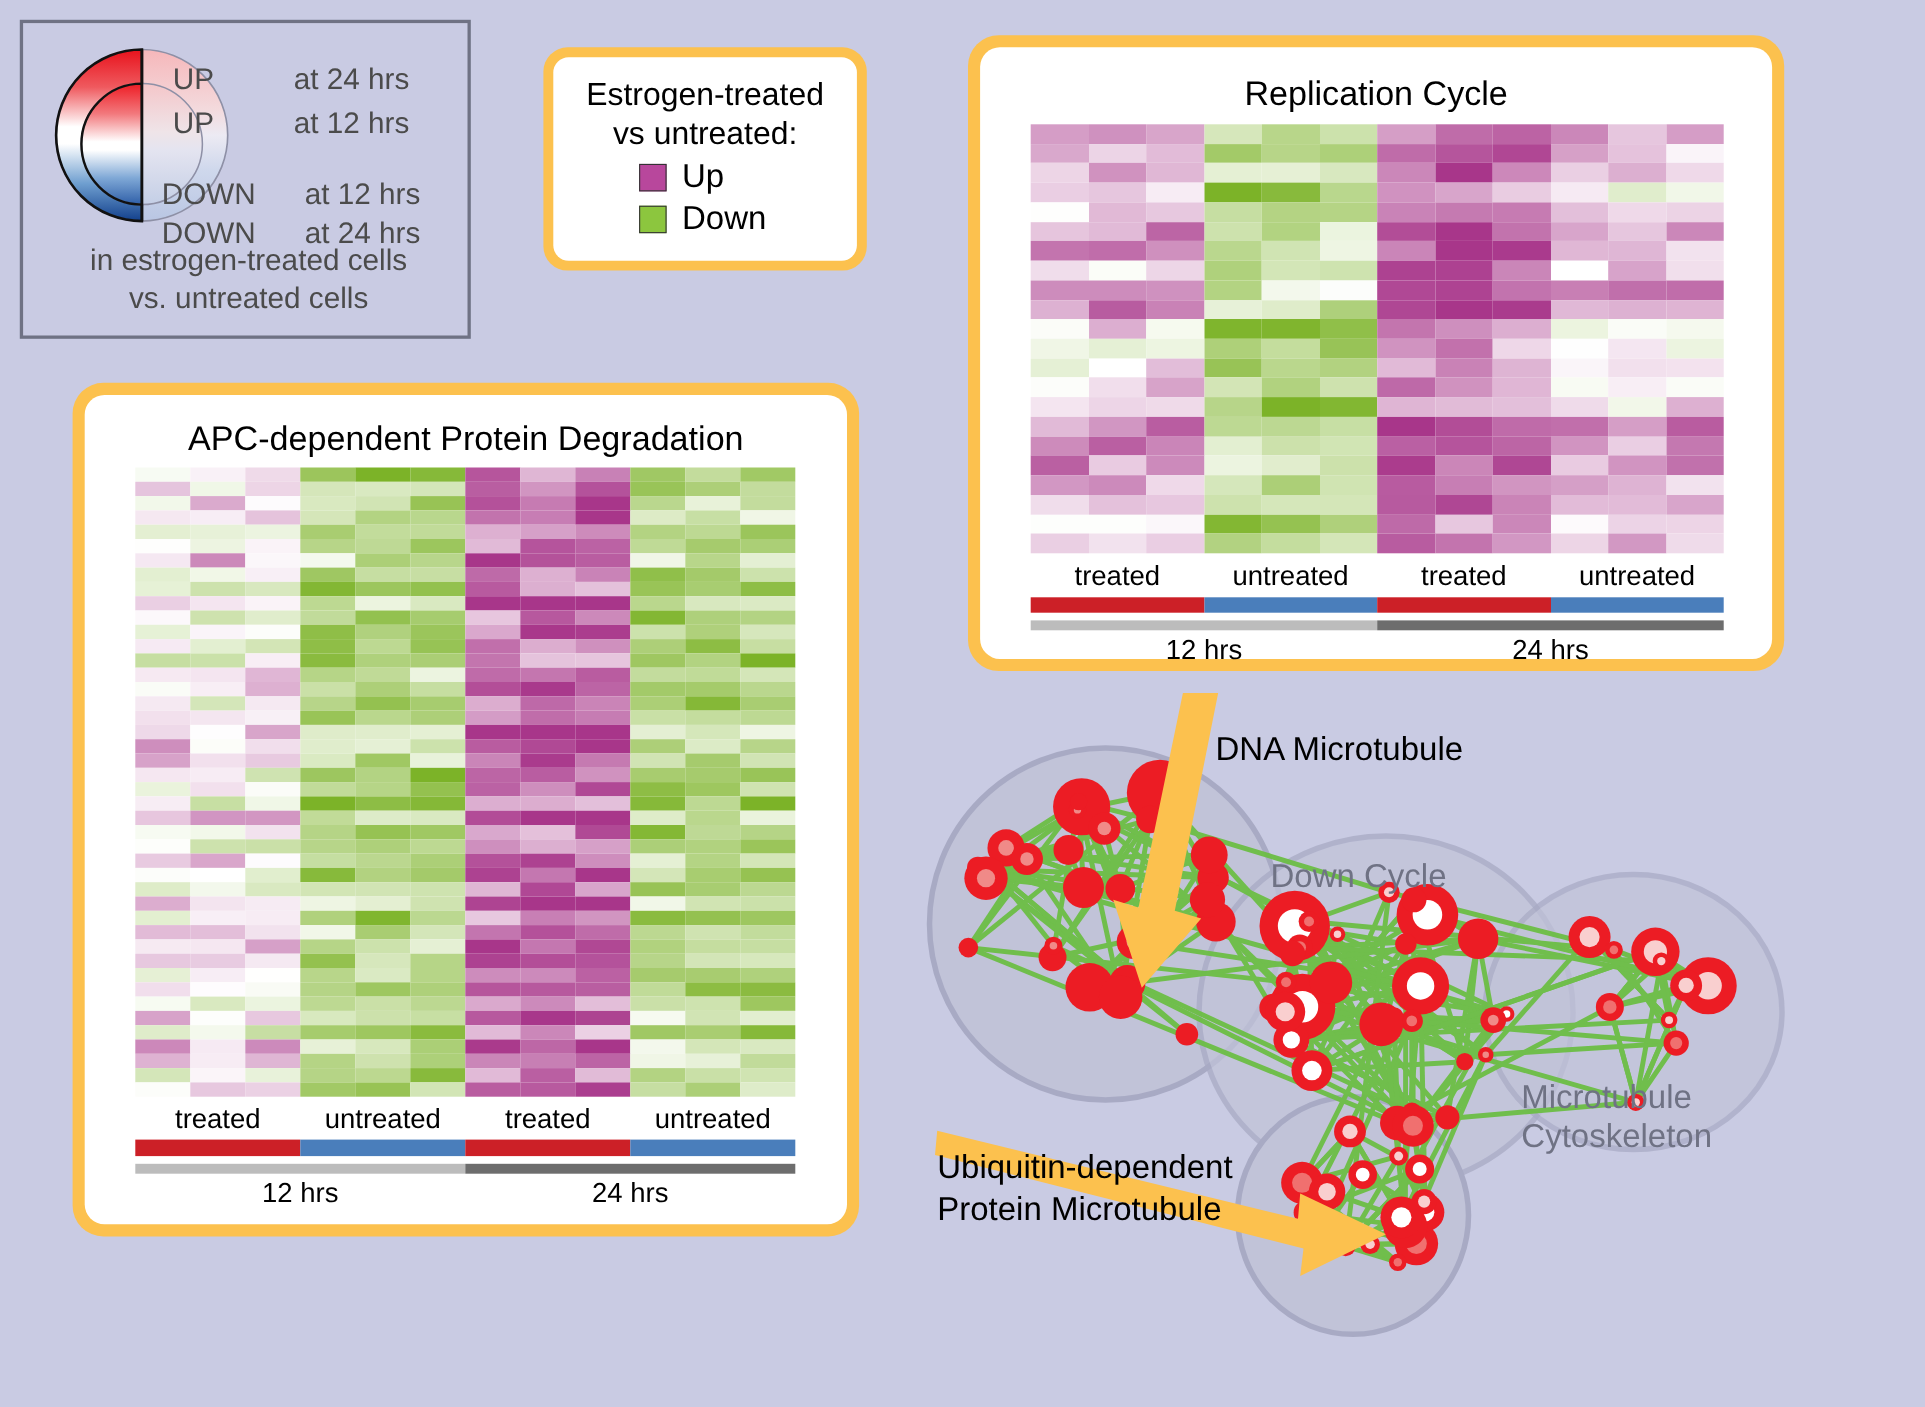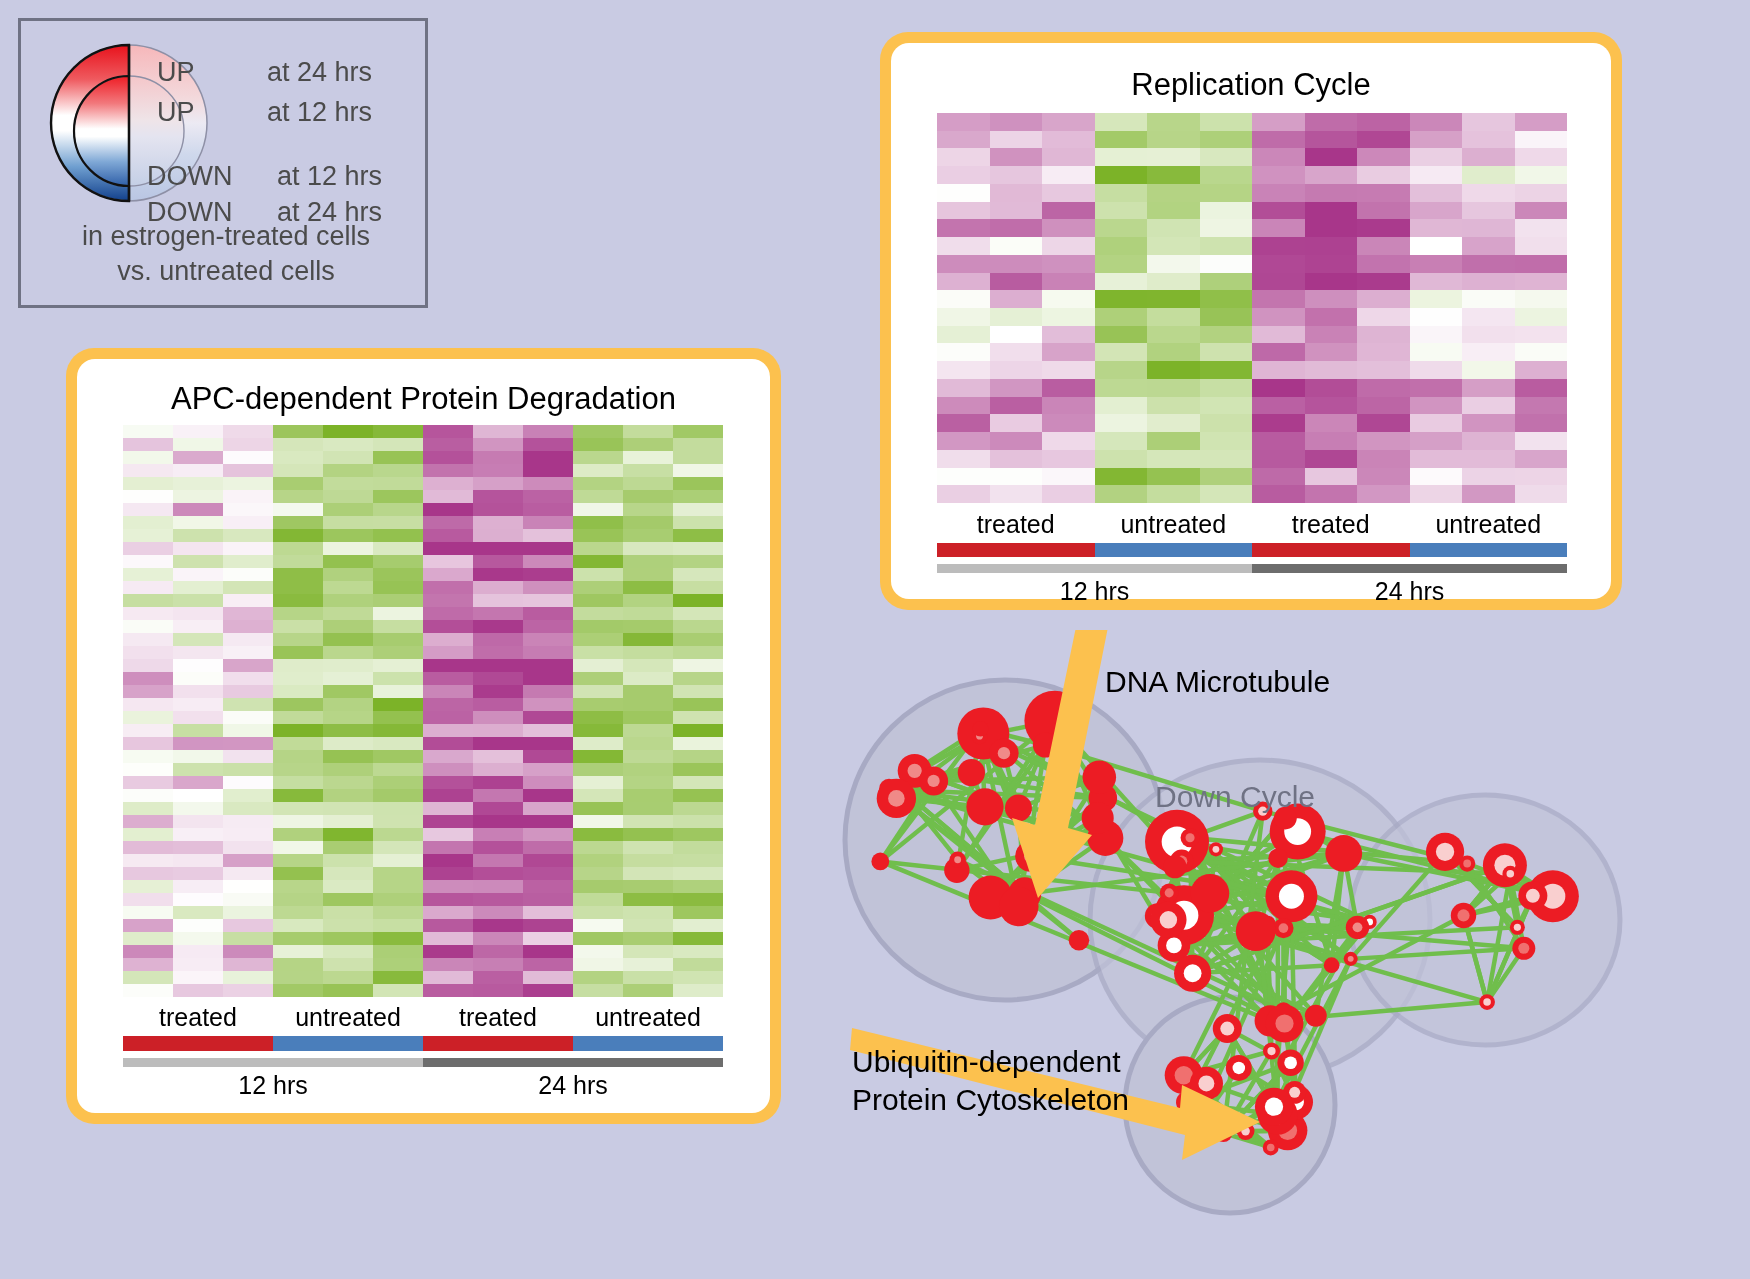--- a/index.html
+++ b/index.html
@@ -106,20 +106,36 @@
     <div class="lg-txt" style="left:126px;top:140px">DOWN</div>
     <div class="lg-txt" style="left:256px;top:140px">at 12 hrs</div>
     <div class="lg-txt" style="left:126px;top:176px">DOWN</div>
     <div class="lg-txt" style="left:256px;top:176px">at 24 hrs</div>
     <div id="cl-note">
       <div>in estrogen-treated cells</div>
       <div>vs. untreated cells</div>
     </div>
   </div>
 
+  <div id="estrogen-legend">
+    <div class="inner">
+      <div class="hdr">
+        <div>Estrogen-treated</div>
+        <div>vs untreated:</div>
+      </div>
+      <div class="leg-row">
+        <span class="swatch" style="background:#b8479c"></span>
+        <span class="lbl">Up</span>
+      </div>
+      <div class="leg-row">
+        <span class="swatch" style="background:#8cc63e"></span>
+        <span class="lbl">Down</span>
+      </div>
+    </div>
+  </div>
 
   <div class="panel" id="panel-repfork">
     <div class="inner">
       <div class="panel-title" style="top:24px">Replication Cycle</div>
       <div class="hm" id="hm-rf" style="left: 46px; top: 70px; width: 630px; height: 390px; grid-template-columns: repeat(12, 1fr); grid-template-rows: repeat(22, 1fr);">
           <div style="background: rgb(213, 157, 198);"></div>
           <div style="background: rgb(207, 145, 191);"></div>
           <div style="background: rgb(216, 165, 202);"></div>
           <div style="background: rgb(214, 231, 187);"></div>
           <div style="background: rgb(184, 214, 138);"></div>
@@ -1517,18 +1533,23 @@
     <g>
       <path d="M20 420 L355 505 L352 530 L430 492 L352 455 L350 478 L22 398 Z" fill="#fcc14e"></path>
     </g>
     <g>
       <path d="M252 -32 L205 195 L182 188 L208 268 L262 205 L238 198 L283 -28 Z" fill="#fcc14e"></path>
     </g>
   </svg>
 
   <div class="netlabel" id="lbl-dna">DNA Microtubule</div>
   <div class="netlabel" id="lbl-cellcycle">Down Cycle</div>
+  <div class="netlabel" id="lbl-micro">
+    <div>Microtubule</div>
+
+    <div>Cytoskeleton</div>
+  </div>
   <div class="netlabel" id="lbl-ubiq">
     <div>Ubiquitin-dependent</div>
-    <div>Protein Cytoskeleton</div>
+    <div>Protein Microtubule</div>
   </div>
 
 </div>
 
 </body></html>

